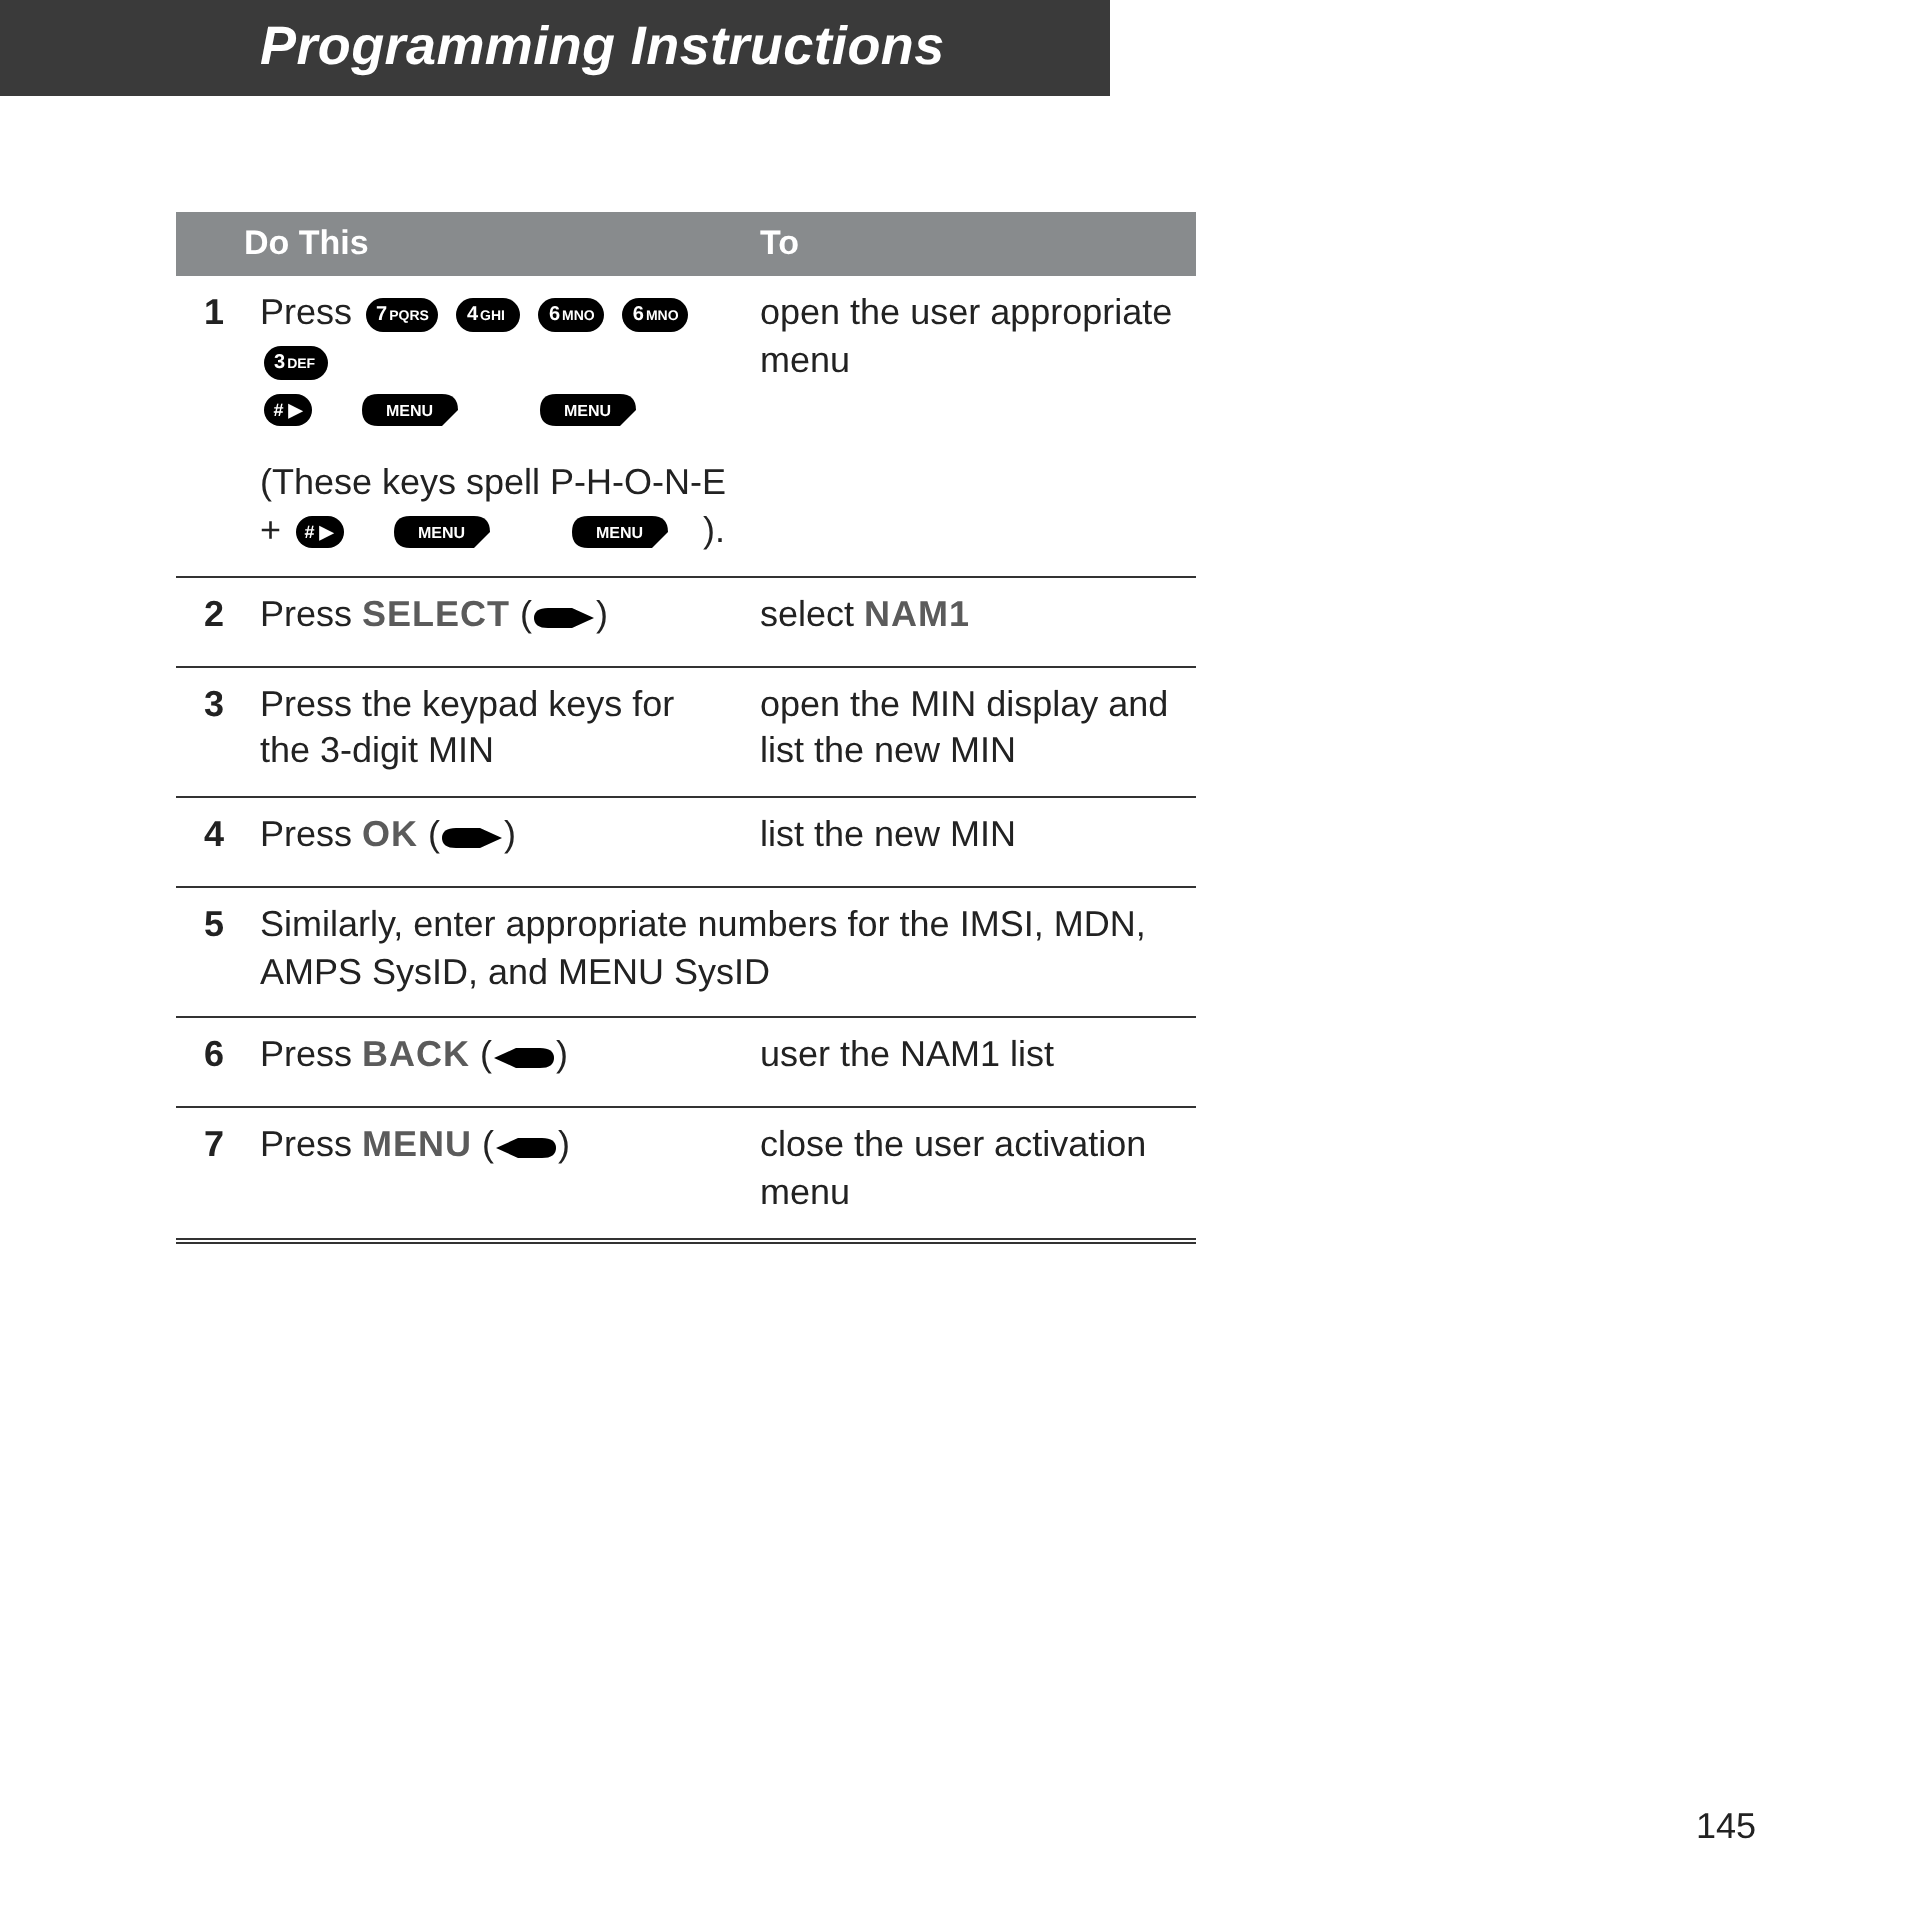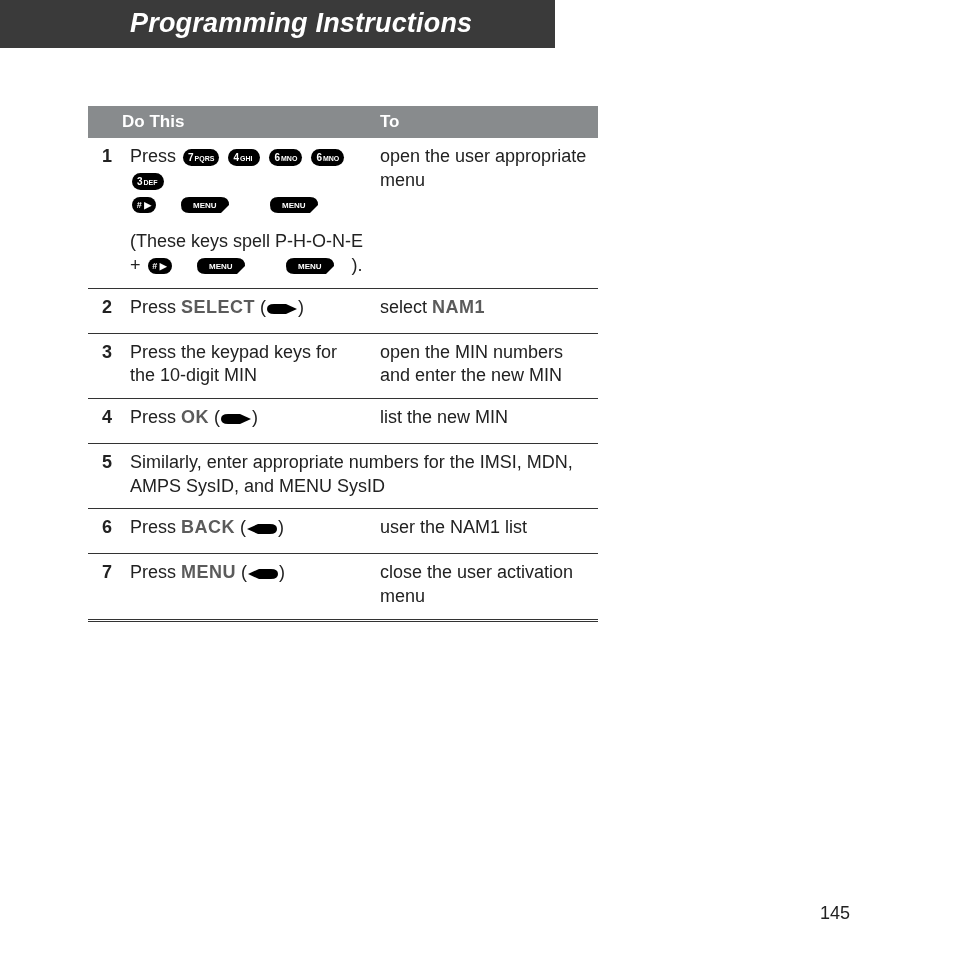--- a/index.html
+++ b/index.html
@@ -108,21 +108,21 @@
   }
   .menu-key svg { display: block; }
   .soft-arrow {
     display: inline-block;
     vertical-align: -3px;
   }
   .para-block { margin-top: 14px; }
   .page-number {
     position: absolute;
     bottom: 30px;
-    right: 104px;
+    right: 76px;
     font-size: 18px;
   }
 </style>
 </head>
 <body>
 
 <div class="chapter-bar">
   <span>Programming Instructions</span>
 </div>
 
@@ -191,22 +191,22 @@
                 <path d="M1 7 Q1 12 8 12 L20 12 L31 7 L20 2 L8 2 Q1 2 1 7 Z" fill="#000"></path>
               </svg></span>)
       </td>
       <td>
         <span>select </span><span class="mono">NAM1</span>
       </td>
     </tr>
 
     <tr class="row-border">
       <td class="step">3</td>
-      <td>Press the keypad keys for the 10-digit MIN</td>
-      <td>open the MIN numbers and enter the new MIN</td>
+      <td>Press the keypad keys for the 3-digit MIN</td>
+      <td>open the MIN display and list the new MIN</td>
     </tr>
 
     <tr class="row-border">
       <td class="step">4</td>
       <td>
         <span>Press </span><span class="mono">OK</span>
         (<span class="soft-arrow"><svg width="32" height="14">
                 <path d="M1 7 Q1 12 8 12 L20 12 L31 7 L20 2 L8 2 Q1 2 1 7 Z" fill="#000"></path>
               </svg></span>)
       </td>

